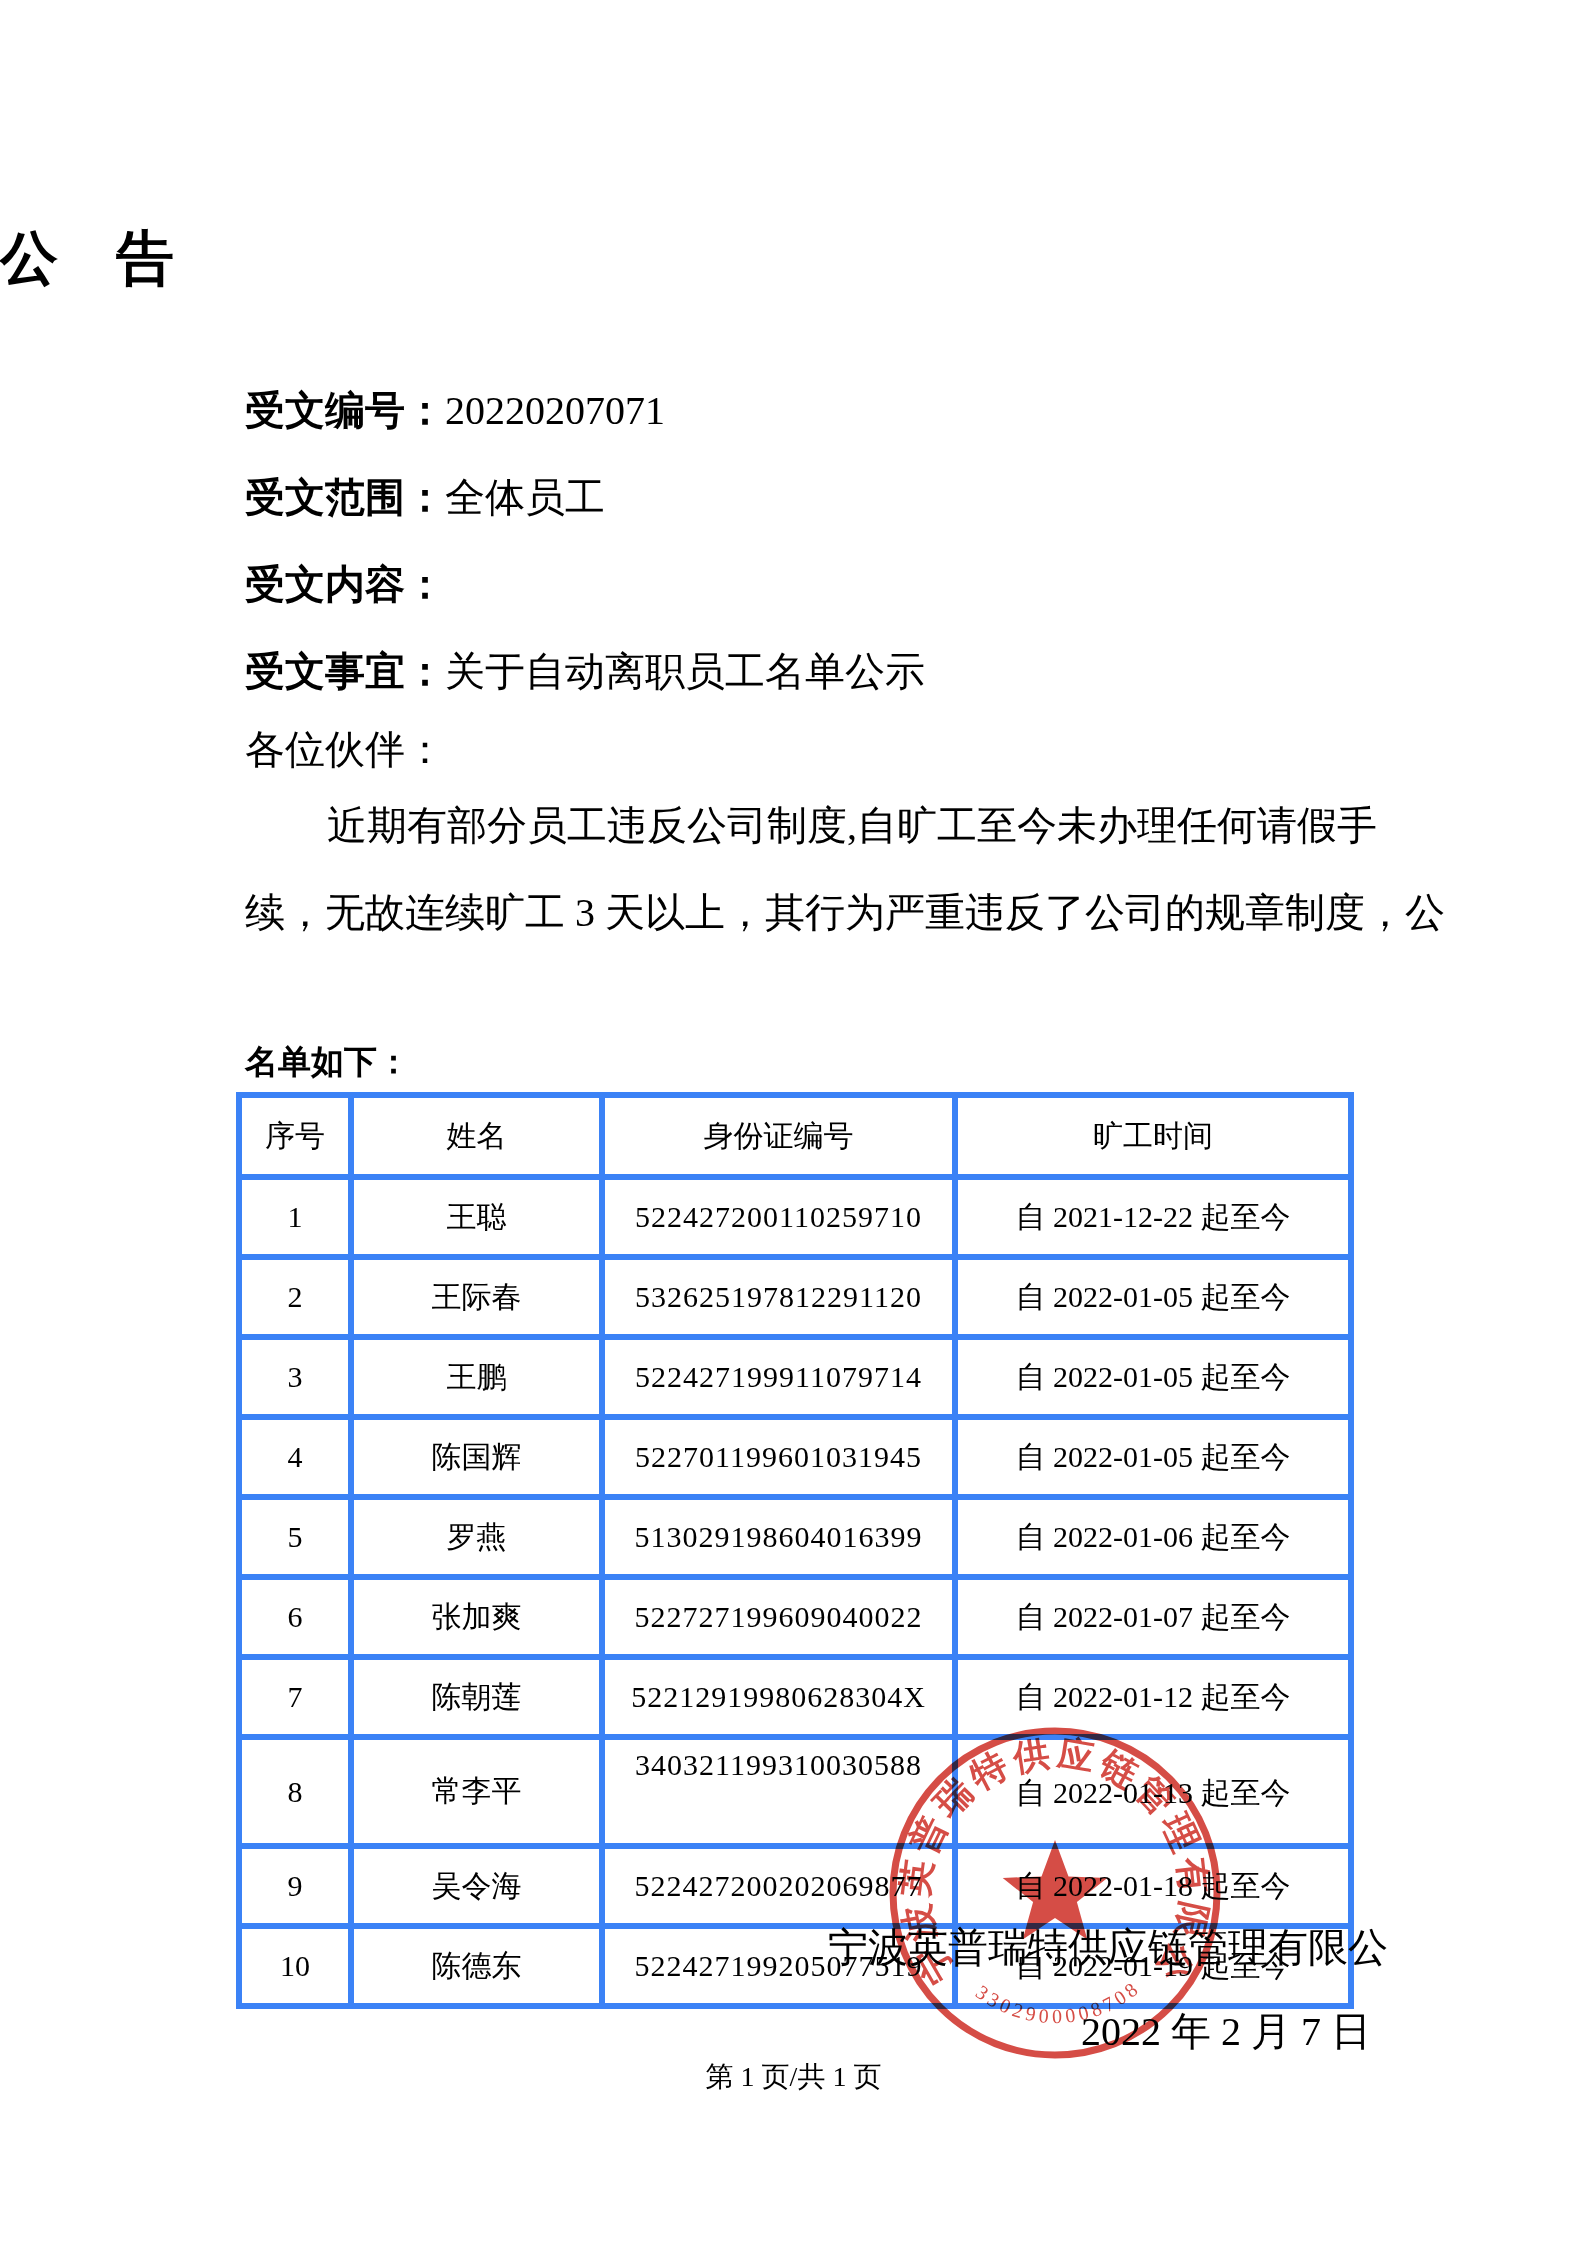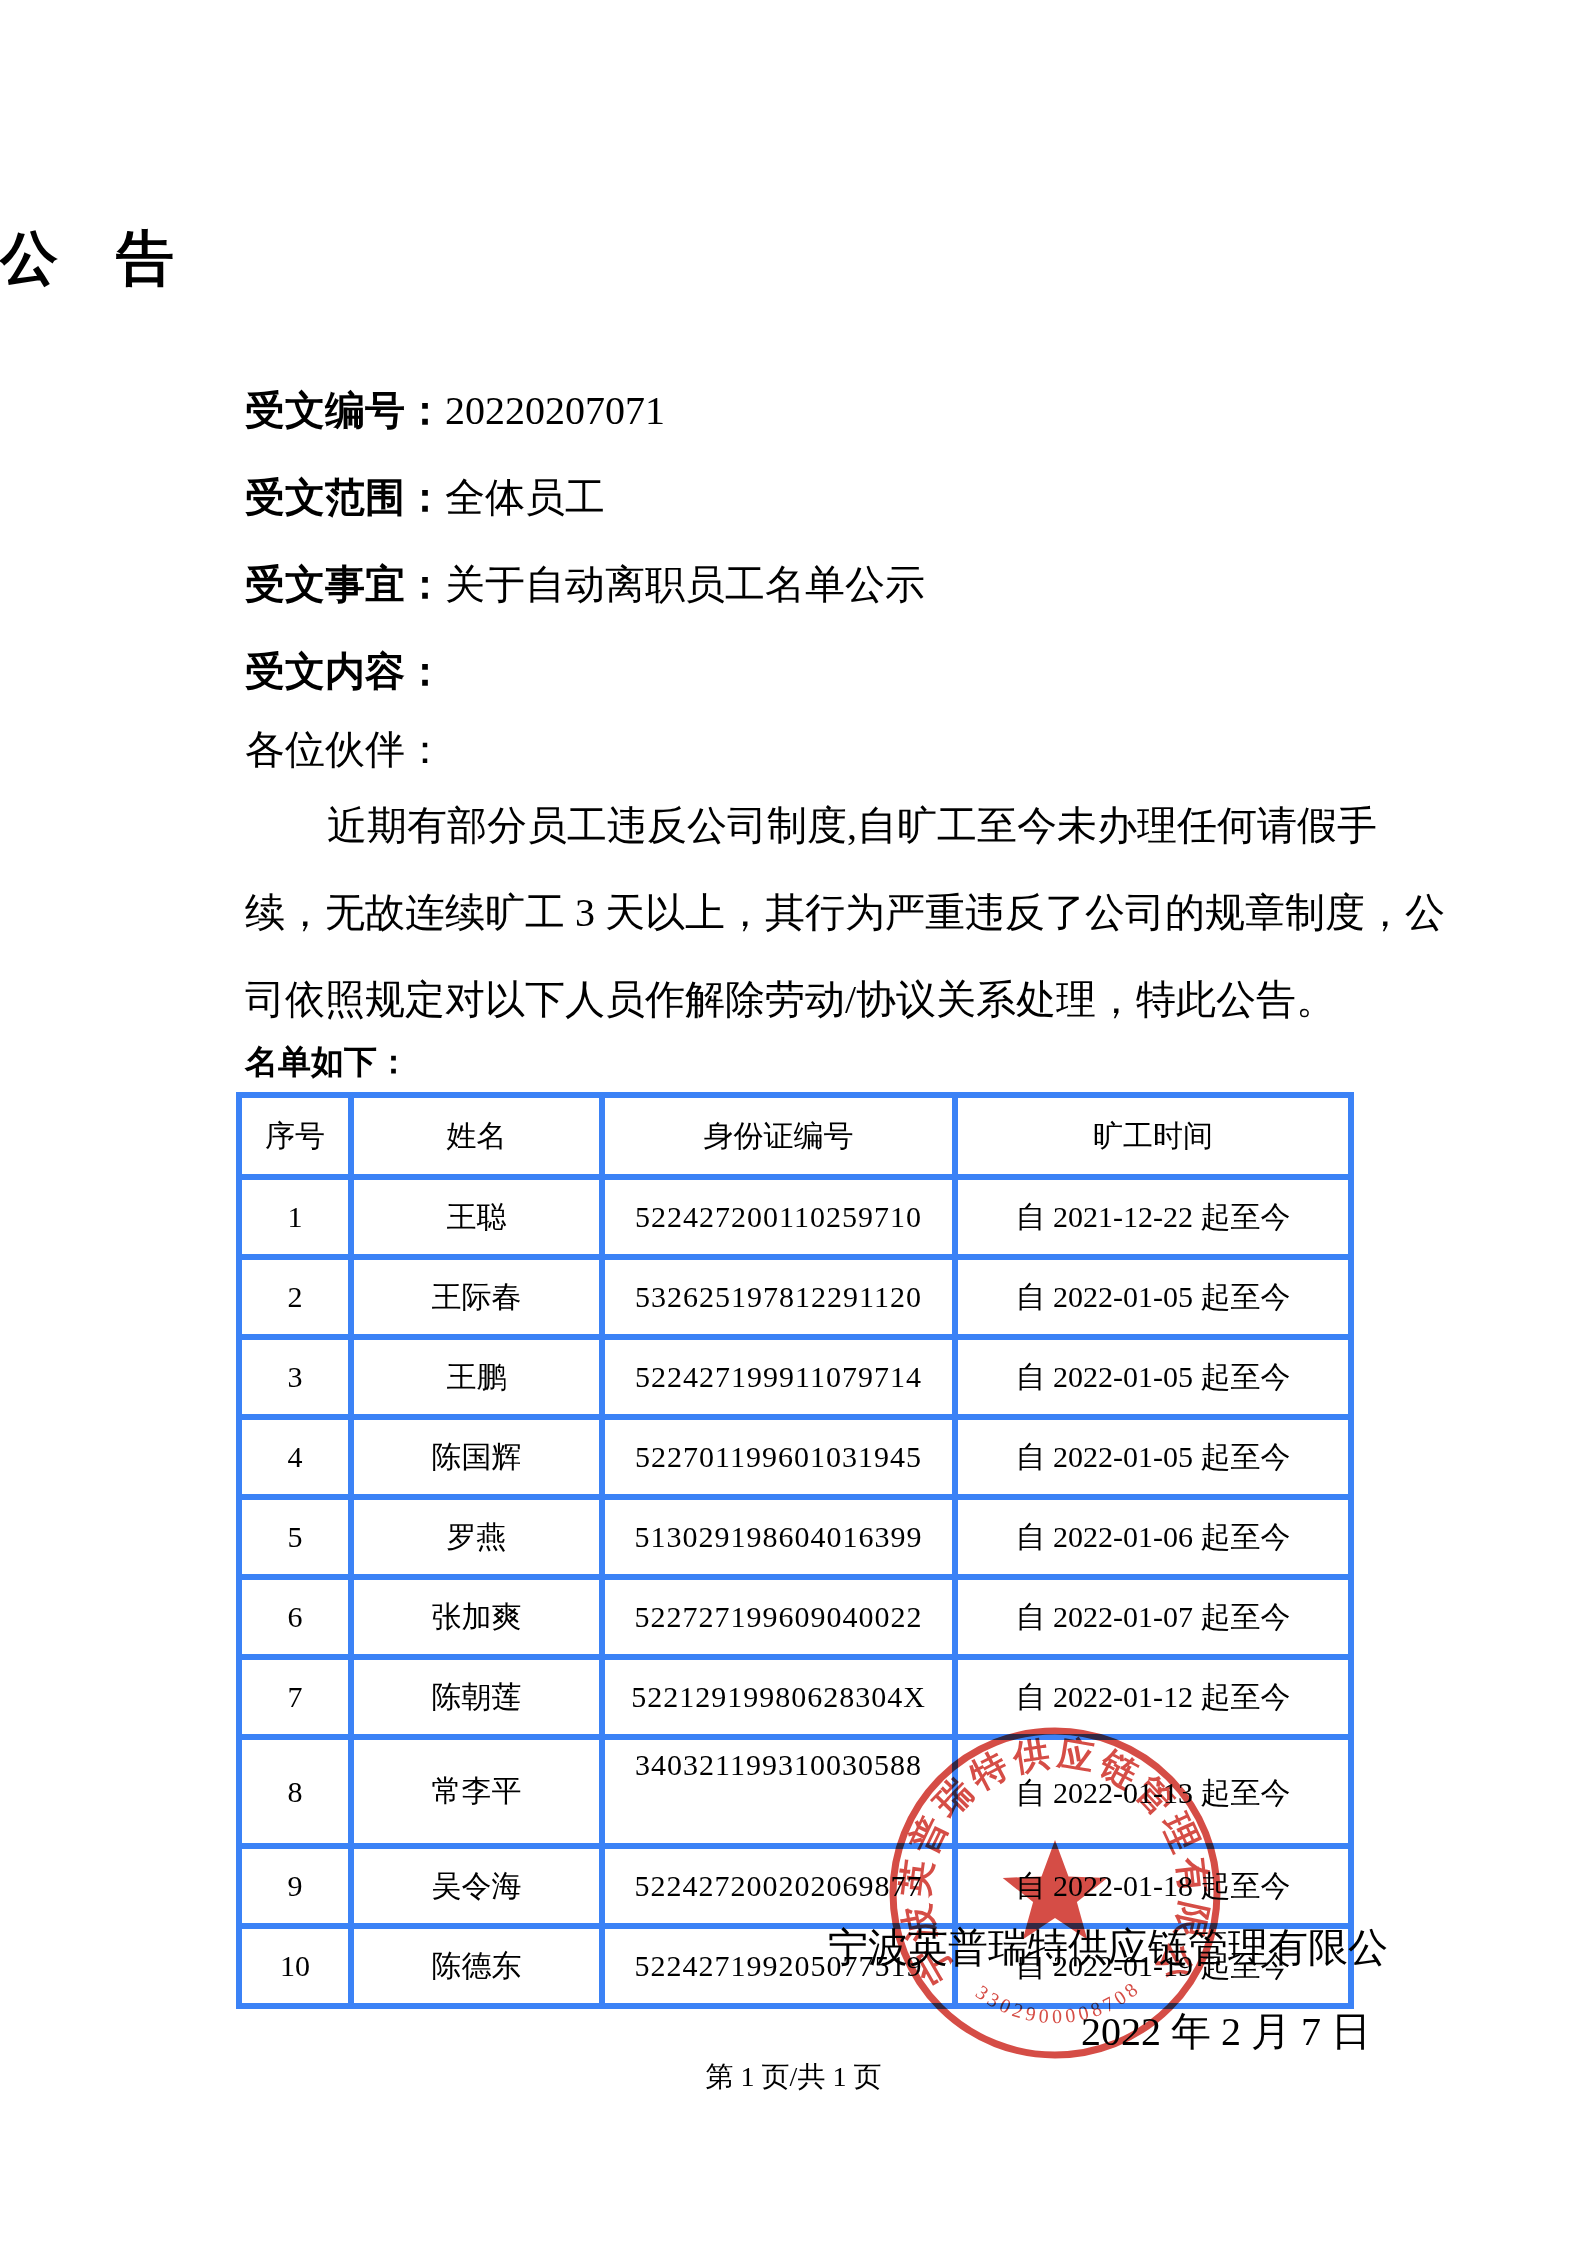--- a/index.html
+++ b/index.html
@@ -49,30 +49,29 @@
 </head>
 <body>
 
 <div class="page">
 
   <h1 class="doc-title">公　告</h1>
 
   <div class="meta-block">
       <div class="meta-line"><span class="meta-label">受文编号：</span><span>20220207071</span></div>
       <div class="meta-line"><span class="meta-label">受文范围：</span><span>全体员工</span></div>
+      <div class="meta-line"><span class="meta-label">受文内容：</span><span></span></div>
       <div class="meta-line"><span class="meta-label">受文事宜：</span><span>关于自动离职员工名单公示</span></div>
-      <div class="meta-line"><span class="meta-label">受文内容：</span><span></span></div>
     </div>
 
   <div class="salutation">各位伙伴：</div>
 
   <div class="body-block">
       <div class="body-line indent">近期有部分员工违反公司制度,自旷工至今未办理任何请假手</div>
       <div class="body-line">续，无故连续旷工 3 天以上，其行为严重违反了公司的规章制度，公</div>
-      <div class="body-line">司依照规定对以下人员作解除劳动/协议关系处理，特此公告。</div>
     </div>
 
   <div class="list-intro">名单如下：</div>
 
   <table class="roster">
     <colgroup>
       <col style="width:112px">
         <col style="width:251px">
         <col style="width:353px">
         <col style="width:396px">

